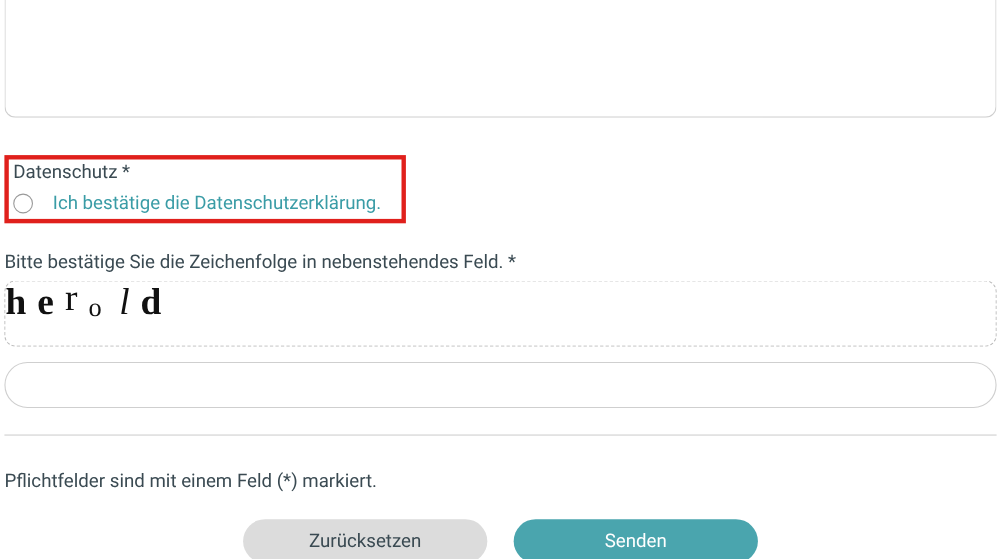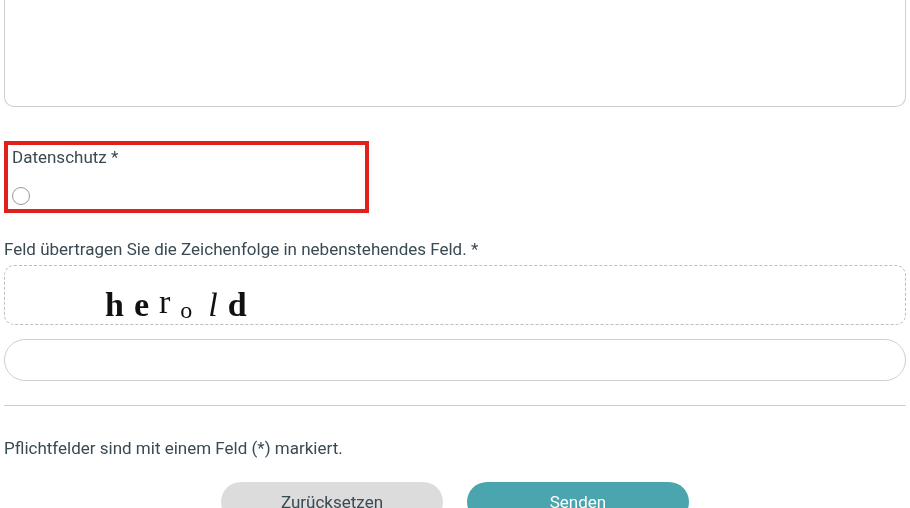--- a/index.html
+++ b/index.html
@@ -30,21 +30,21 @@
   .privacy-group {
     margin-top: 30px;
     border: 4px solid #e0201c;
     padding: 2px 4px 4px 4px;
     display: inline-block;
     min-width: 365px;
   }
   .privacy-label {
     font-size: 17px;
     color: #3a4a52;
-    margin-bottom: 20px;
+    margin-bottom: 8px;
   }
   .checkbox-row {
     display: flex;
     align-items: center;
     gap: 18px;
   }
   .checkbox-circle {
     width: 18px;
     height: 18px;
     border: 1px solid #999;
@@ -65,22 +65,21 @@
     font-size: 17px;
     color: #3a4a52;
     margin-bottom: 6px;
   }
   .captcha-image {
     width: 100%;
     border: 1px dashed #bdbdbd;
     border-radius: 10px;
     height: 60px;
     display: flex;
-    align-items: flex-end;
-    padding-left: 100px;
+    align-items: flex-start;
     background: #fff;
   }
   .captcha-text {
     font-family: "Times New Roman", Georgia, serif;
     font-size: 34px;
     letter-spacing: 10px;
     color: #111;
     font-weight: 500;
   }
   .captcha-text .c1 { font-weight: bold; }
@@ -137,24 +136,25 @@
 <body>
 
 <div class="container">
 
   <textarea class="textarea-field" style=""></textarea>
 
   <div class="privacy-group">
     <div class="privacy-label">Datenschutz *</div>
     <div class="checkbox-row">
       <span class="checkbox-circle"></span>
+      <a class="privacy-link">Ich bestätige die Datenschutzerklärung.</a>
     </div>
   </div>
 
-  <div class="captcha-label">Feld übertragen Sie die Zeichenfolge in nebenstehendes Feld. *</div>
+  <div class="captcha-label">Bitte bestätige Sie die Zeichenfolge in nebenstehendes Feld. *</div>
 
   <div class="captcha-image">
     <span class="captcha-text">
       <span class="c1">h</span><span class="c2">e</span><span class="c3">r</span><span class="c4">o</span><span class="c5">l</span><span class="c6">d</span>
     </span>
   </div>
 
   <input type="text" class="captcha-input" value="" style="">
 
   <hr class="divider">

